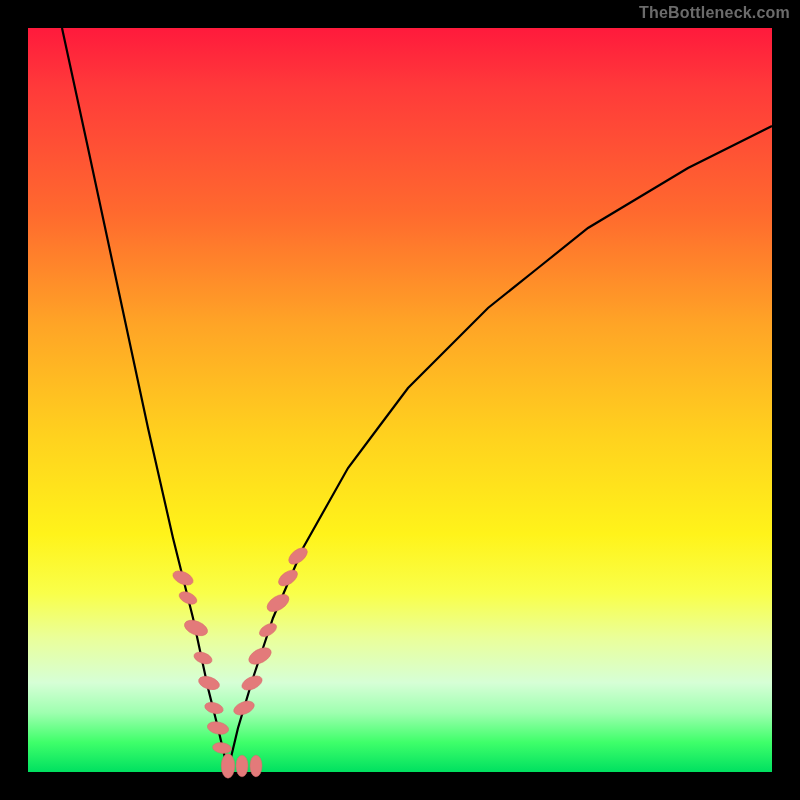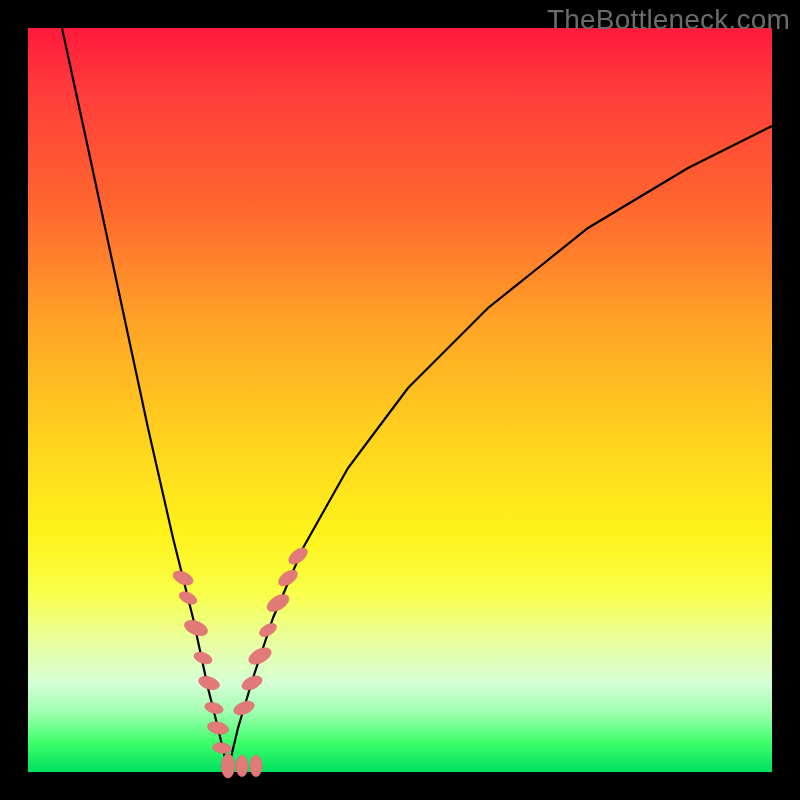--- a/index.html
+++ b/index.html
@@ -31,22 +31,22 @@
       #9fffb0 92%,
       #3fff6a 96%,
       #00e060 100%
     );
   }
   .watermark {
     position: absolute;
     top: 4px;
     right: 10px;
     color: #6b6b6b;
-    font-size: 28px;
-    font-weight: 400;
+    font-size: 16px;
+    font-weight: 700;
     letter-spacing: 0.2px;
     user-select: none;
   }
   svg.curve {
     position: absolute;
     left: 0;
     top: 0;
     width: 744px;
     height: 744px;
     overflow: visible;

